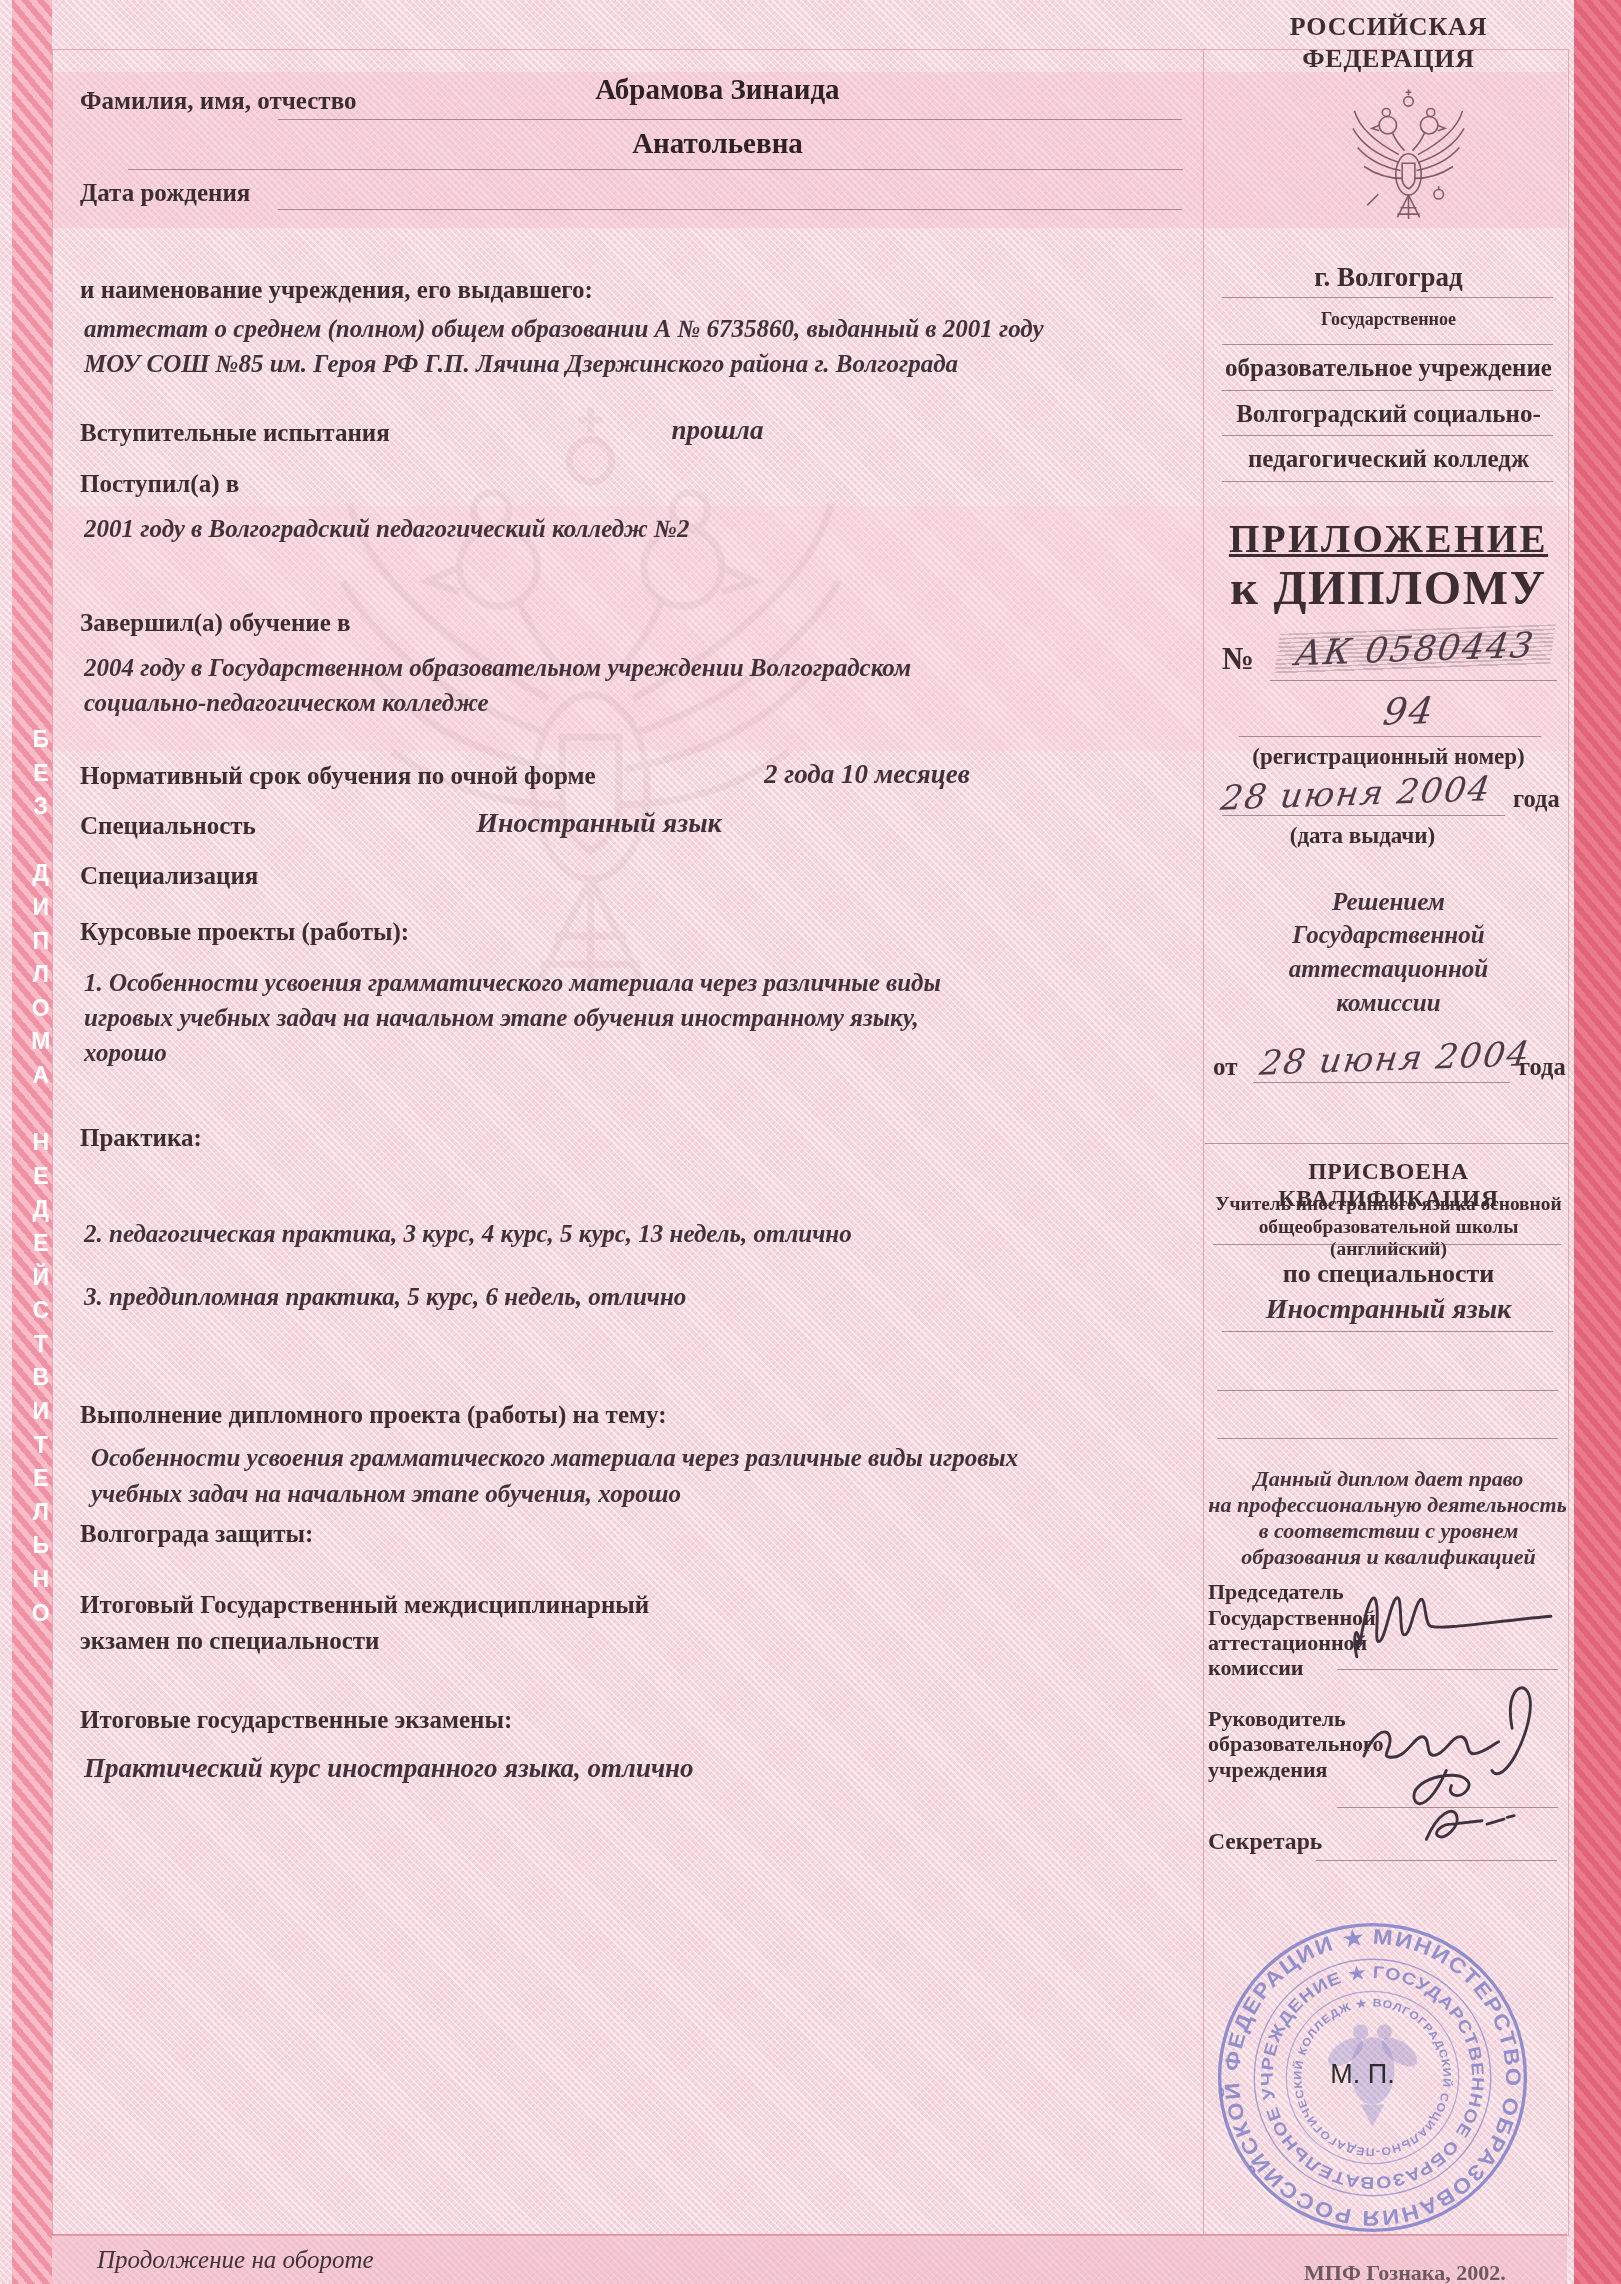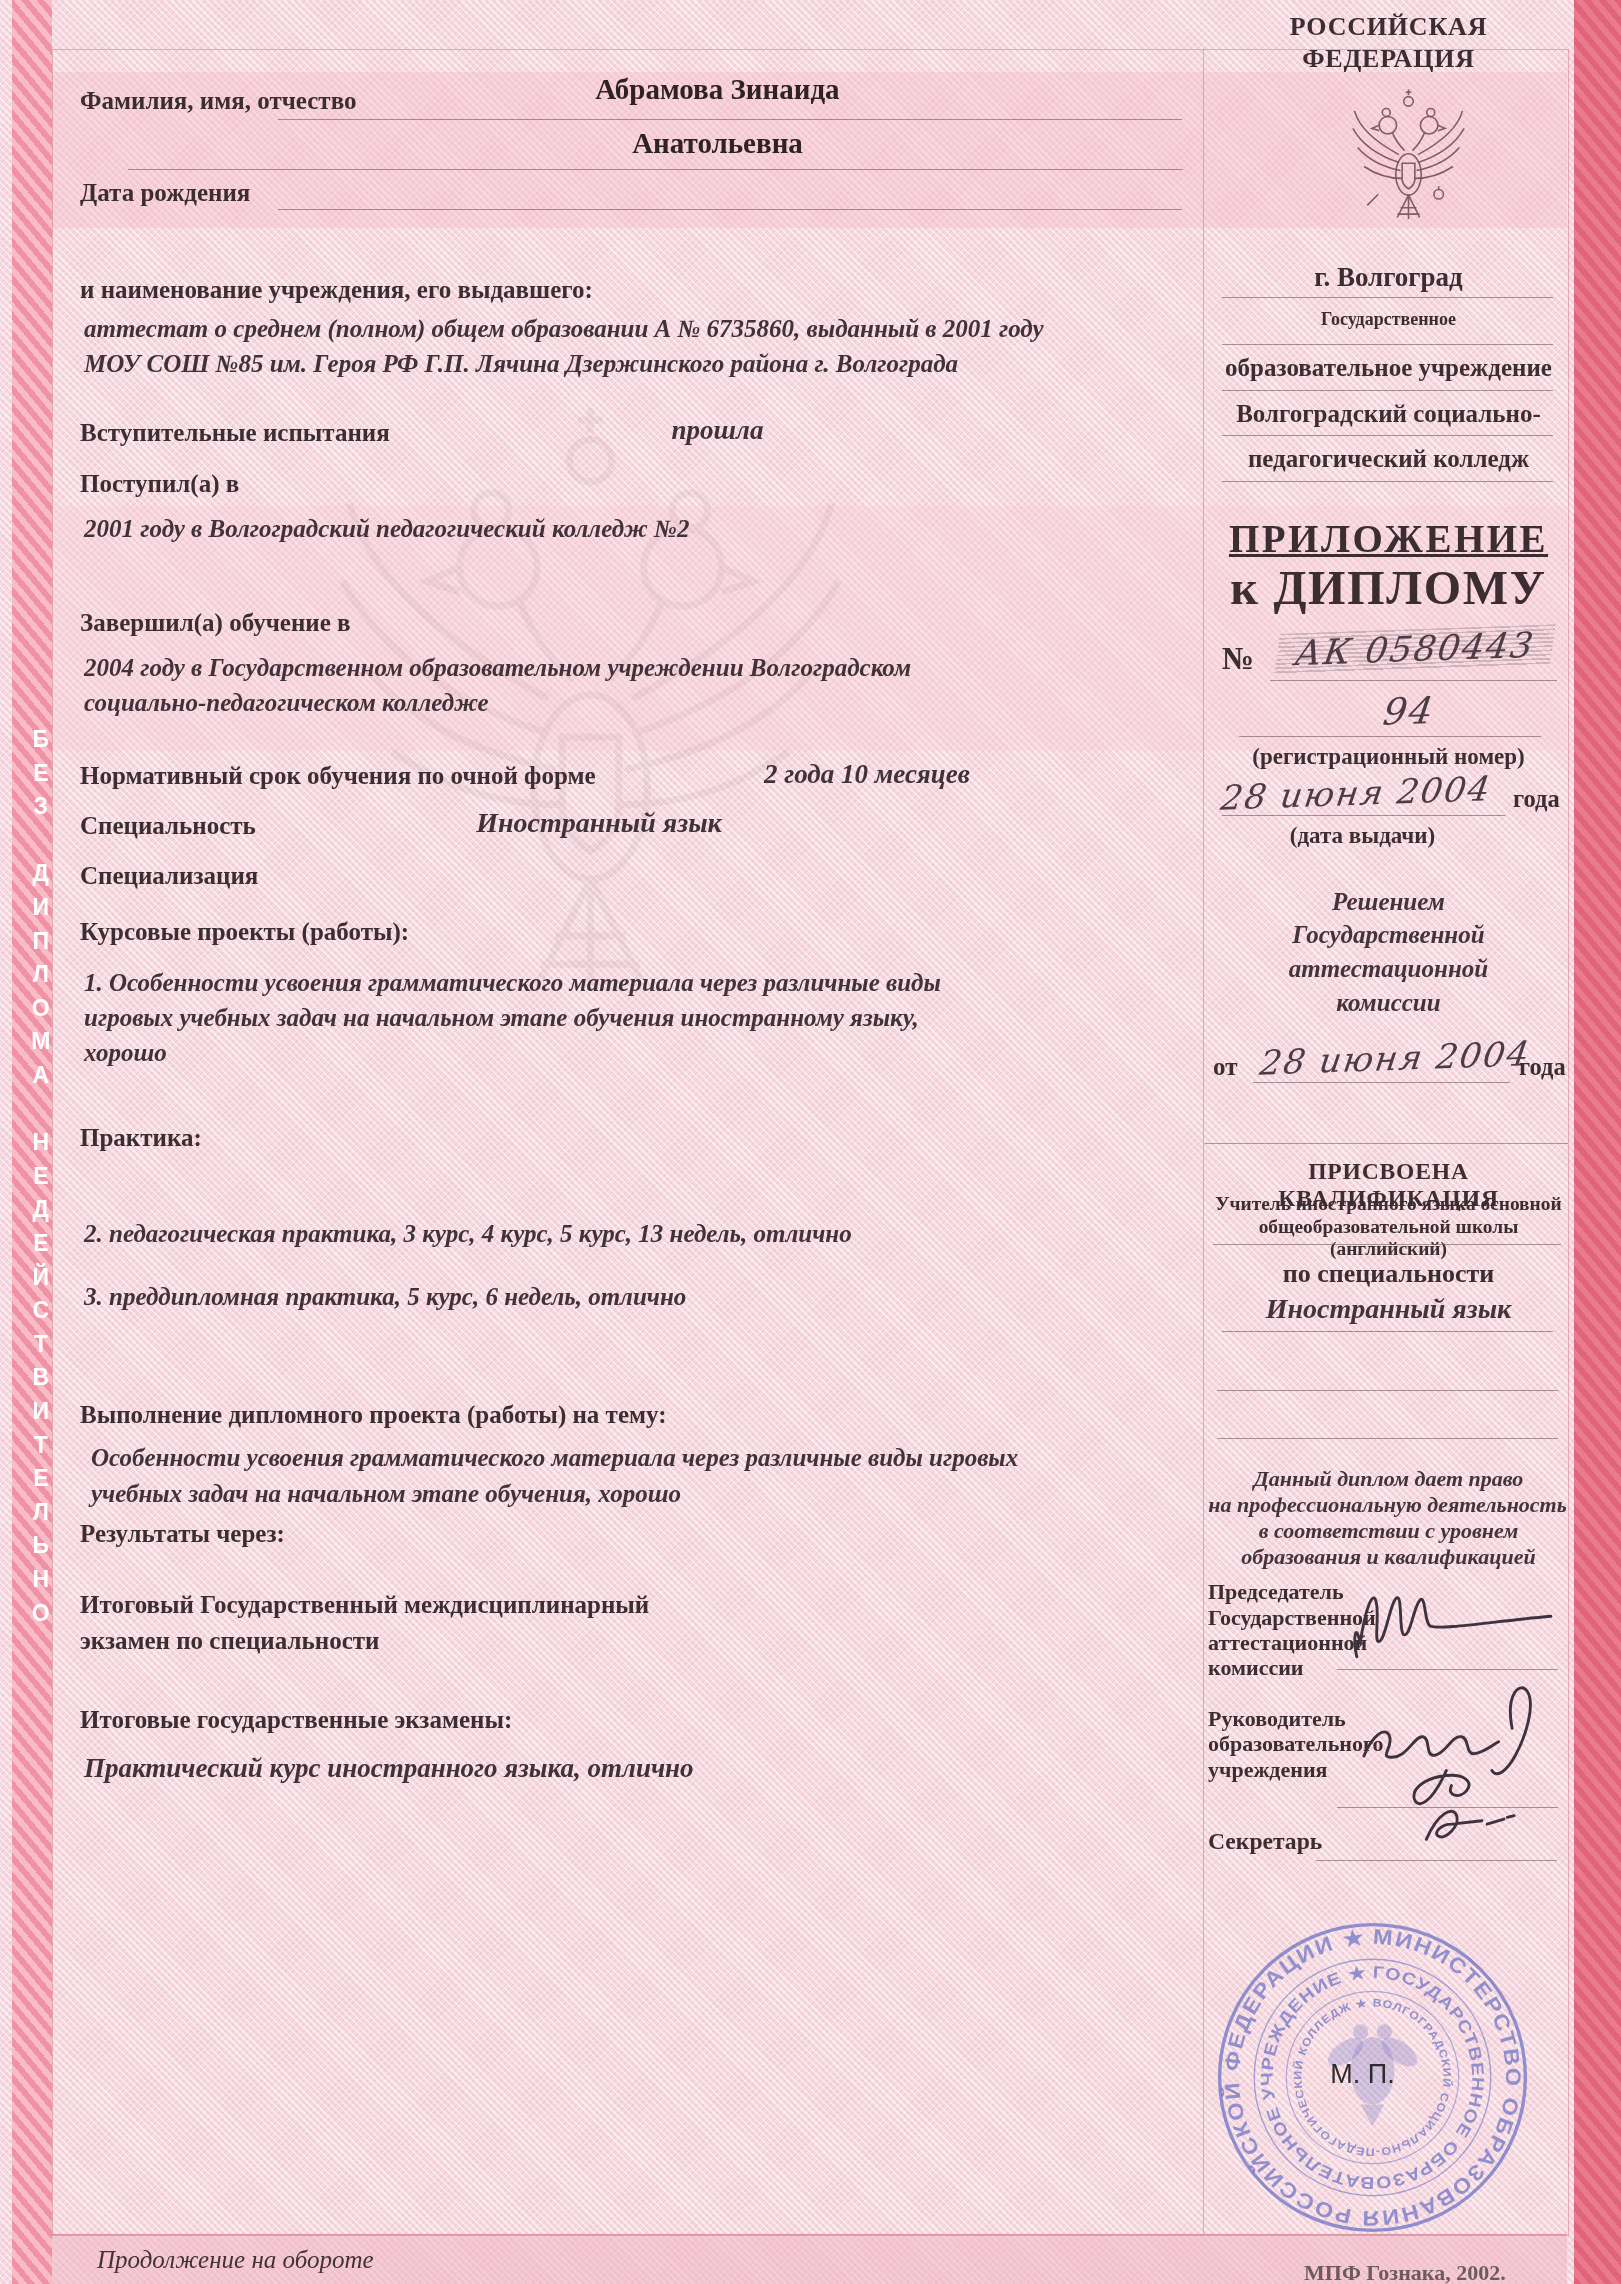--- a/index.html
+++ b/index.html
@@ -105,21 +105,21 @@
   <span class="val" style="left:84px;top:1039px;">хорошо</span>
 
   <span class="lbl" style="left:80px;top:1124px;">Практика:</span>
   <span class="val" style="left:84px;top:1220px;">2. педагогическая  практика, 3 курс, 4 курс, 5 курс, 13 недель, отлично</span>
   <span class="val" style="left:84px;top:1261px;margin-top:22px;">3. преддипломная практика, 5 курс, 6 недель, отлично</span>
 
   <span class="lbl" style="left:80px;top:1401px;">Выполнение дипломного проекта (работы) на тему:</span>
   <span class="val" style="left:91px;top:1444px;">Особенности усвоения грамматического материала через различные виды игровых</span>
   <span class="val" style="left:91px;top:1480px;">учебных задач на начальном этапе обучения, хорошо</span>
 
-  <span class="lbl" style="left:80px;top:1520px;">Результаты через:</span>
+  <span class="lbl" style="left:80px;top:1520px;">Волгограда защиты:</span>
 
   <span class="lbl" style="left:80px;top:1591px;">Итоговый Государственный междисциплинарный</span>
   <span class="lbl" style="left:80px;top:1627px;">экзамен по специальности</span>
 
   <span class="lbl" style="left:80px;top:1706px;">Итоговые государственные экзамены:</span>
   <span class="val" style="left:84px;top:1753px;font-size:27px;">Практический курс иностранного языка, отлично</span>
 
   <span class="val" style="left:97px;top:2246px;font-weight:400;">Продолжение на обороте</span>
 
   <span class="cap" style="left:1207px;top:11.8px;width:363px;font-size:26px;letter-spacing:0.8px;">РОССИЙСКАЯ</span>

